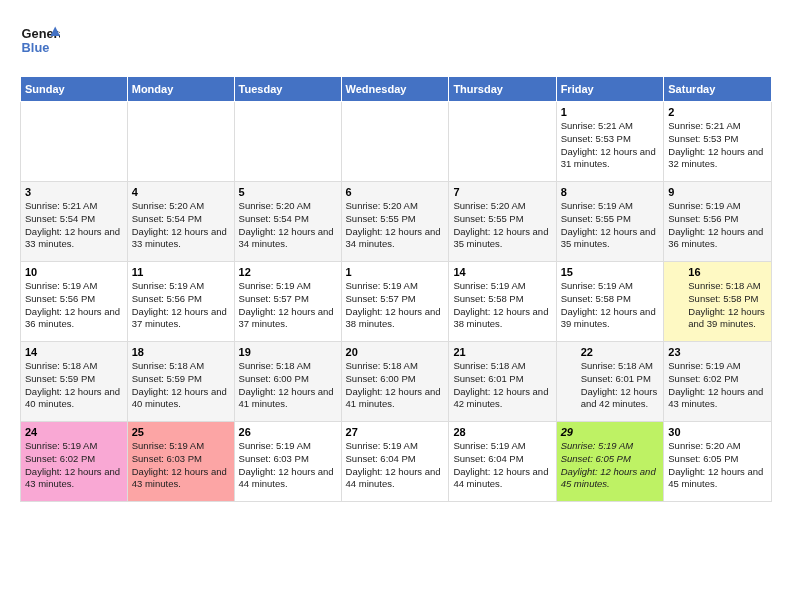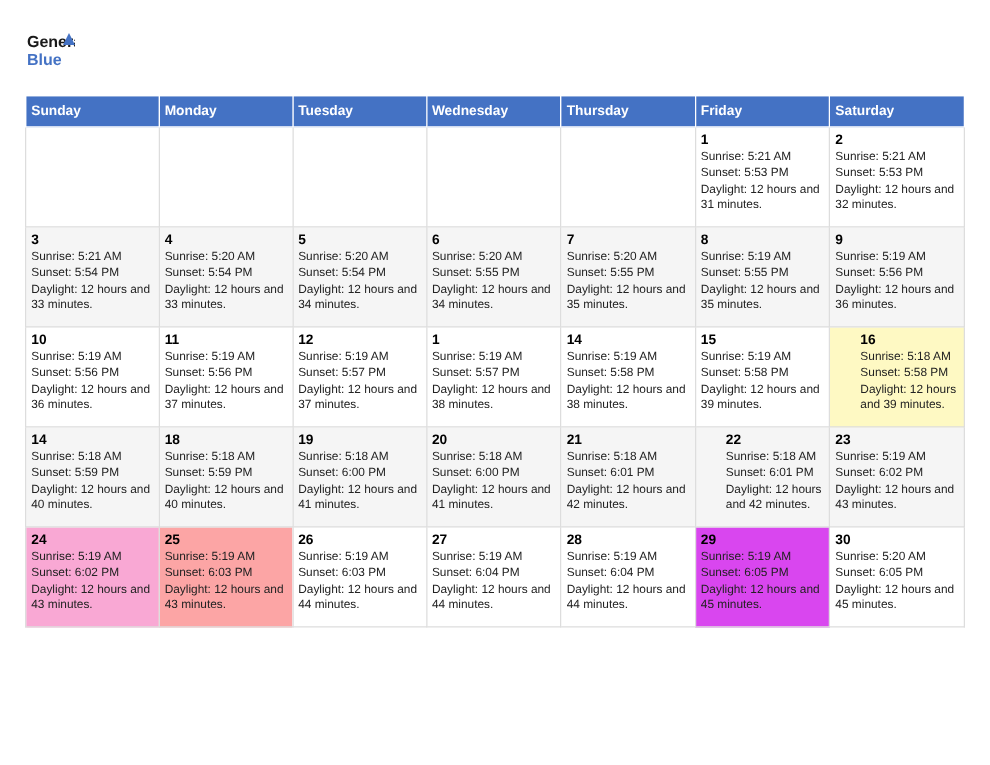--- a/index.html
+++ b/index.html
@@ -234,21 +234,21 @@
           <div class="day-info">Sunrise: 5:19 AM<br>Sunset: 6:03 PM<br>Daylight: 12 hours and 44 minutes.</div>
         </td>
         <td style="background: rgb(255, 255, 255);">
           <span class="day-num">27</span>
           <div class="day-info">Sunrise: 5:19 AM<br>Sunset: 6:04 PM<br>Daylight: 12 hours and 44 minutes.</div>
         </td>
         <td style="background: rgb(255, 255, 255);">
           <span class="day-num">28</span>
           <div class="day-info">Sunrise: 5:19 AM<br>Sunset: 6:04 PM<br>Daylight: 12 hours and 44 minutes.</div>
         </td>
-        <td style="background: #d946ef;">
+        <td style="background: #bef264; font-style: italic;">
           <span class="day-num">29</span>
           <div class="day-info">Sunrise: 5:19 AM<br>Sunset: 6:05 PM<br>Daylight: 12 hours and 45 minutes.</div>
         </td>
         <td style="background: rgb(255, 255, 255);">
           <span class="day-num">30</span>
           <div class="day-info">Sunrise: 5:20 AM<br>Sunset: 6:05 PM<br>Daylight: 12 hours and 45 minutes.</div>
         </td>
       </tr>
     </tbody>
 </table>

